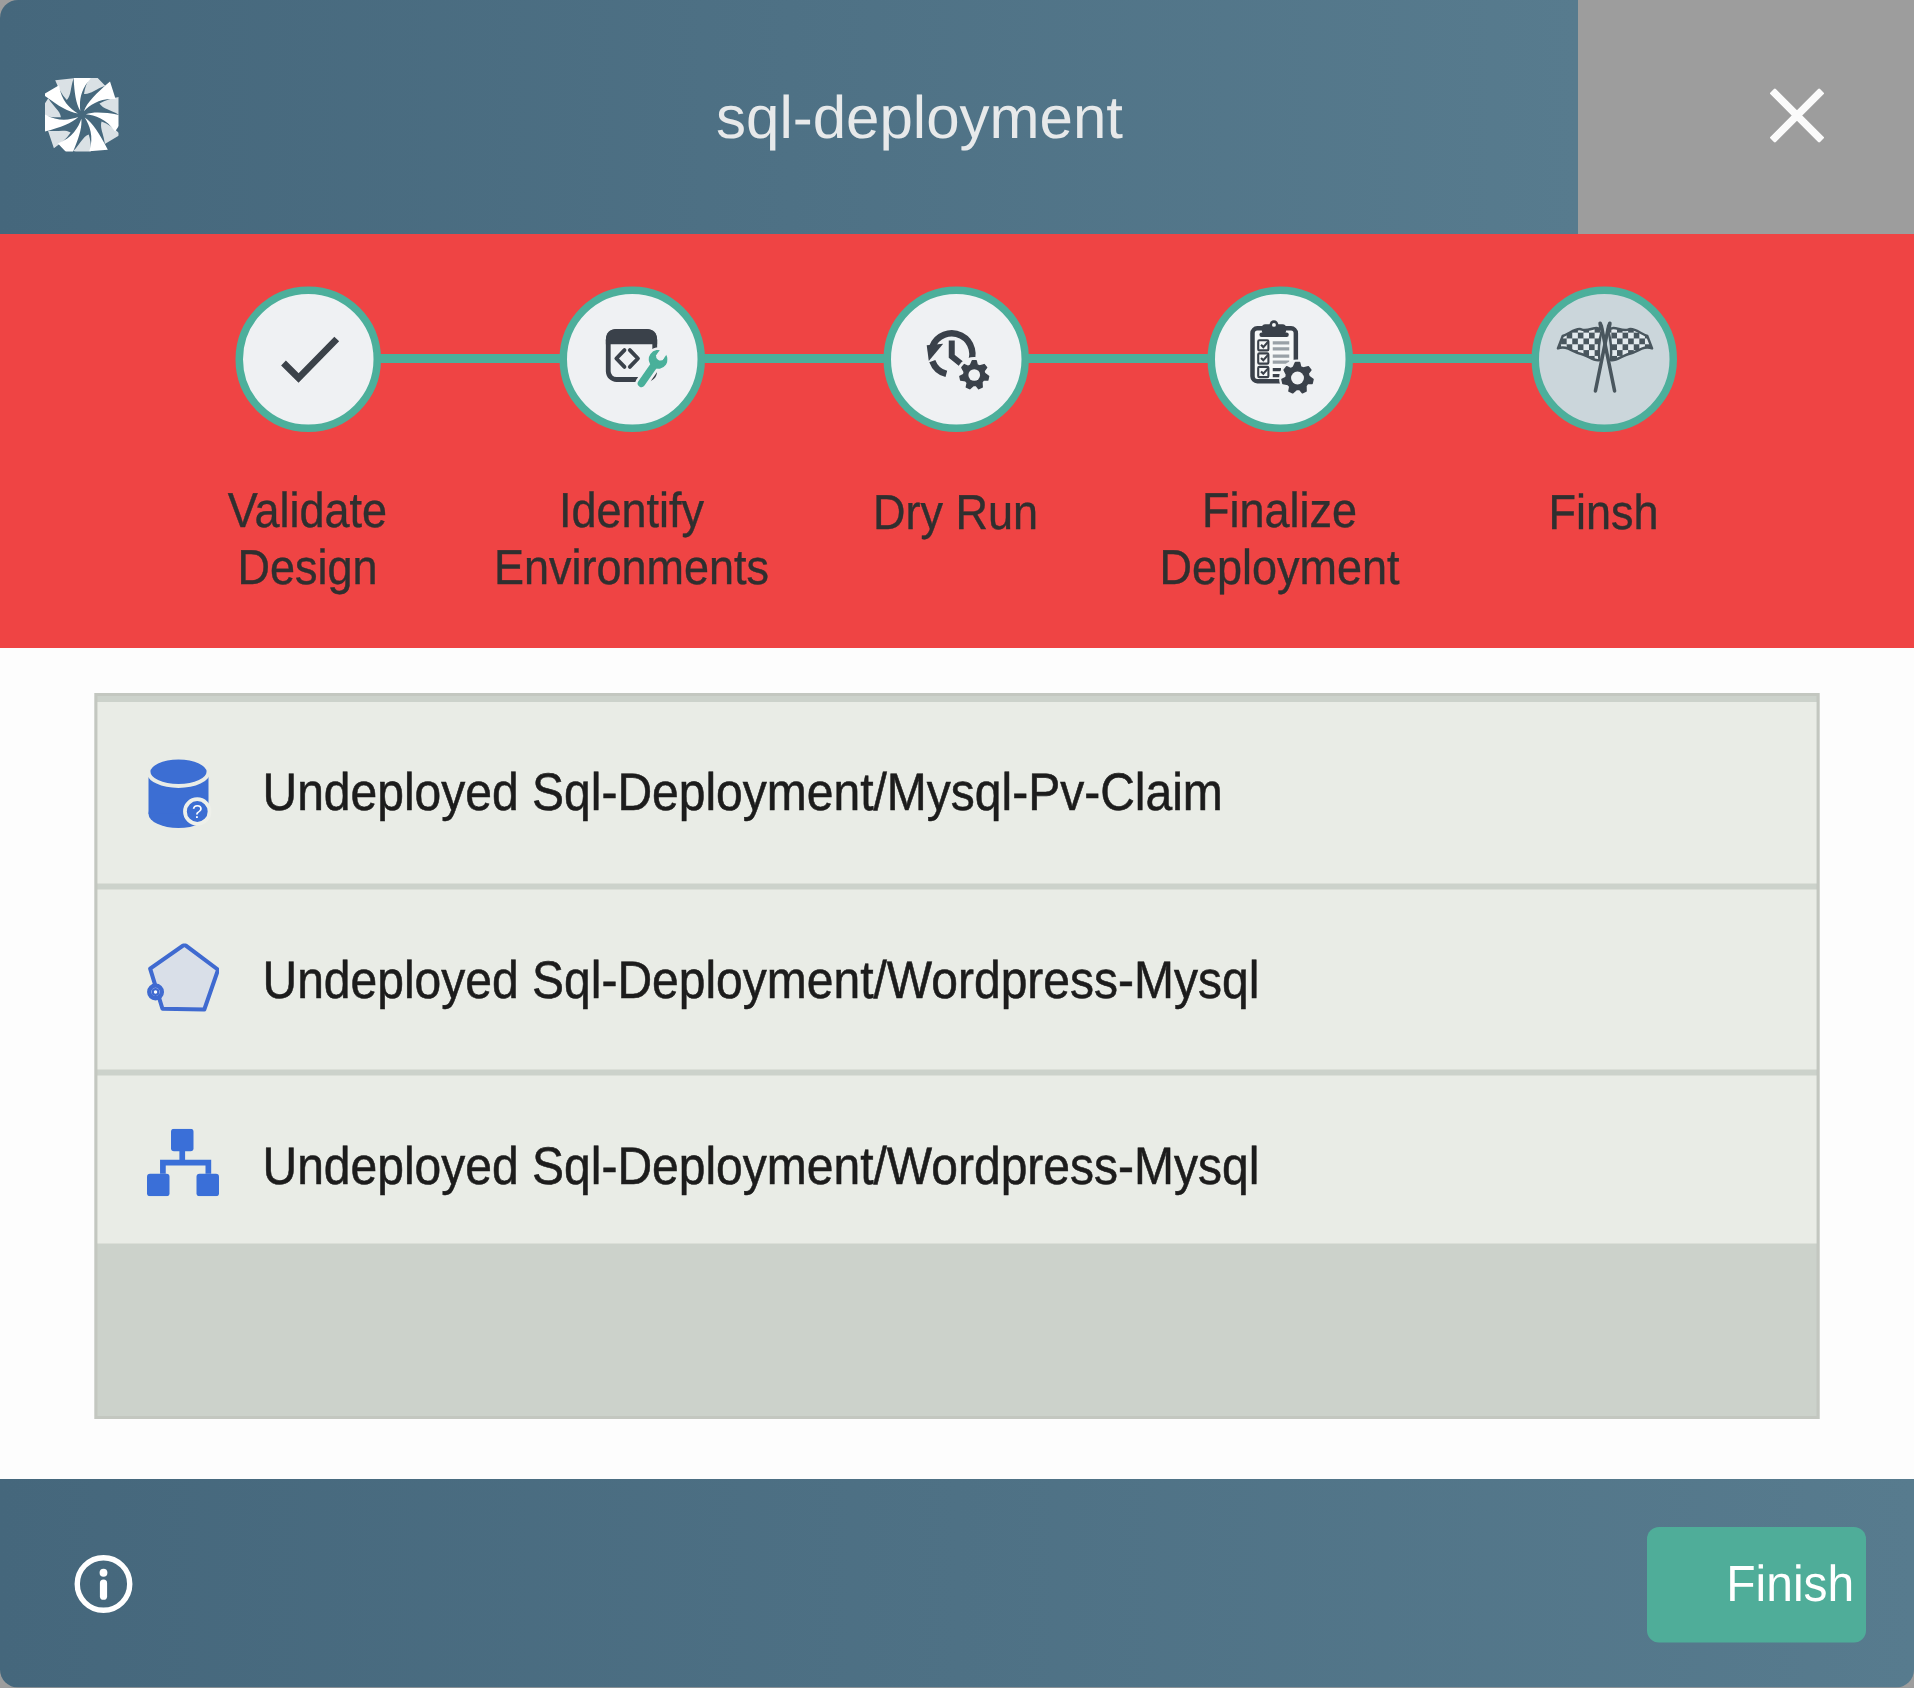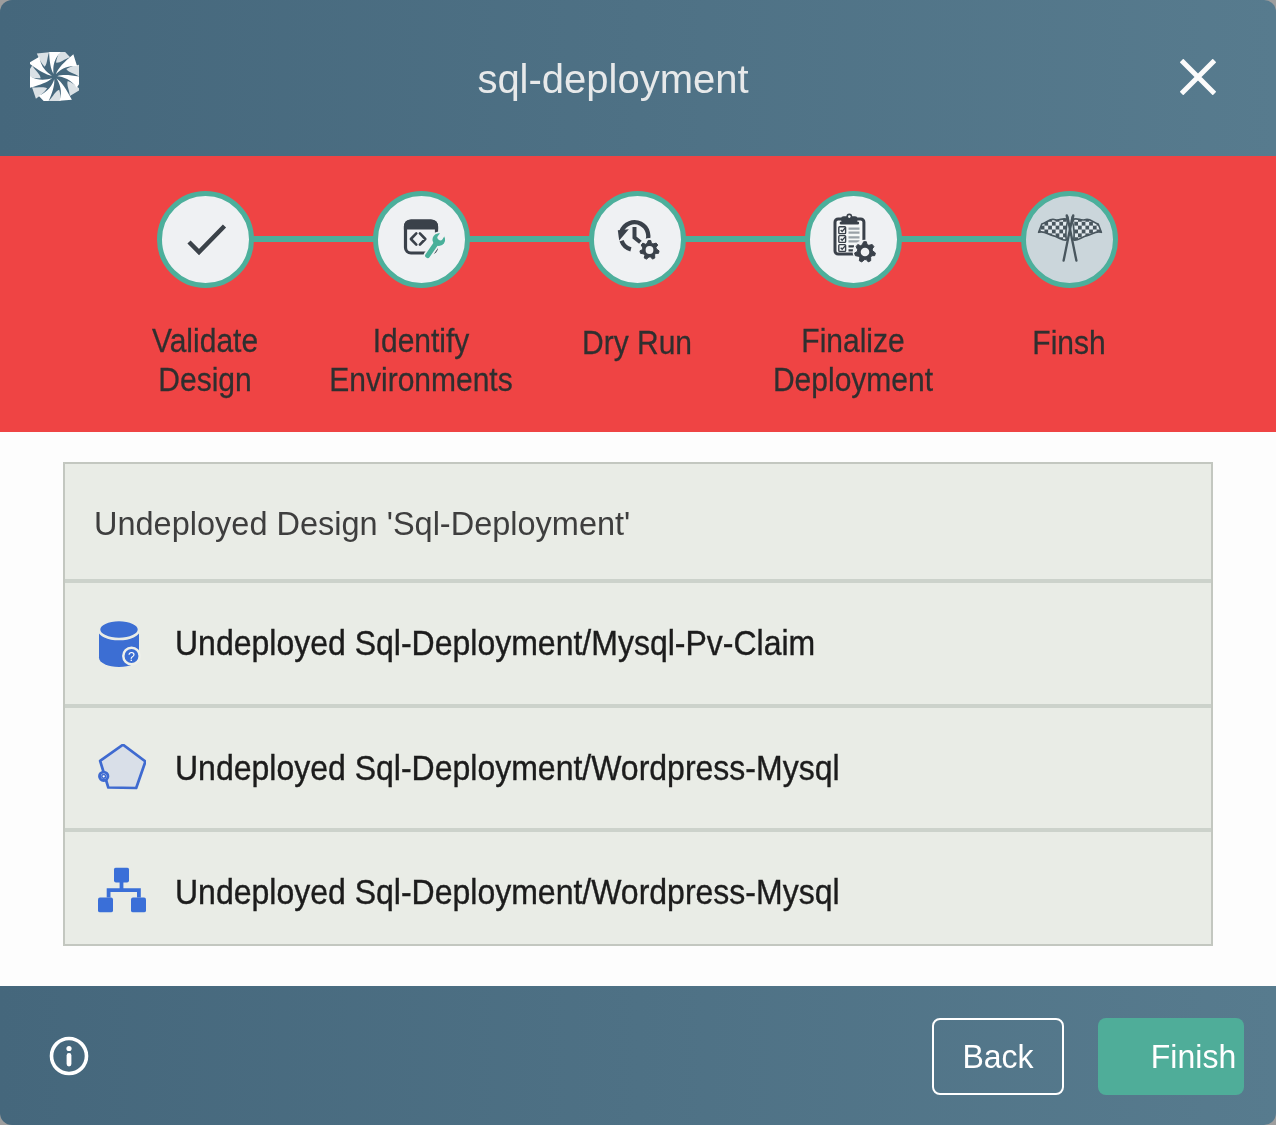--- a/index.html
+++ b/index.html
@@ -1,18 +1,18 @@
 <!DOCTYPE html>
 <html><head>
 <meta charset="utf-8">
 <style>
   * { margin:0; padding:0; box-sizing:border-box; }
   html,body { width:1276px; height:1125px; background:#9d9d9d; font-family:"Liberation Sans", sans-serif; }
   .dialog { position:absolute; left:0; top:0; width:1276px; height:1125px; border-radius:12px; overflow:hidden; }
-  .header { position:absolute; left:0; top:0; width:1276px; height:156px; background:linear-gradient(90deg,#45677c,#577b8e); }
+  .header { position:absolute; left:0; top:0; width:1052px; height:156px; background:linear-gradient(90deg,#45677c,#577b8e); }
   .title { position:absolute; left:0; top:0; width:1226px; text-align:center; line-height:158px; font-size:40px; color:#e7e9ea; }
   .steps { position:absolute; left:0; top:156px; width:1276px; height:276px; background:#ef4444; }
   .connector { position:absolute; left:205px; top:80px; width:864px; height:6px; background:#4caf9b; }
   .circle { position:absolute; width:97px; height:97px; border-radius:50%; border:5px solid #4caf9b; background:#eff1f3; top:34.5px; display:flex; align-items:center; justify-content:center; }
   .circle.last { background:#cbd6db; }
   .steplabel { position:absolute; top:169px; width:260px; text-align:center; font-size:30px; line-height:35px; color:#2f2f2f; transform:scaleY(1.09); -webkit-text-stroke:0.25px #2f2f2f; }
   .content { position:absolute; left:0; top:432px; width:1276px; height:554px; background:#fdfdfd; }
   .panel { position:absolute; left:63px; top:30px; width:1150px; height:484px; background:#ccd2cb; border:2px solid #c3c7c0; }
   .row { position:relative; background:#e9ece6; width:100%; display:flex; align-items:center; }
   .row1 { height:115px; }
@@ -171,23 +171,20 @@
     </div>
     <div class="steplabel" style="left:75px">Validate<br>Design</div>
     <div class="steplabel" style="left:291px">Identify<br>Environments</div>
     <div class="steplabel" style="left:507px">Dry Run</div>
     <div class="steplabel" style="left:723px">Finalize<br>Deployment</div>
     <div class="steplabel" style="left:939px">Finsh</div>
   </div>
 
   <div class="content">
     <div class="panel">
-      <div class="row row1">
-          <div class="rowtext">Undeployed Design 'Sql-Deployment'</div>
-        </div>
       <div class="row row2">
         <svg class="rowicon" width="46" height="49" viewBox="0 0 46 49">
           <ellipse cx="21" cy="38" rx="20" ry="9.5" fill="#3c6ed3"></ellipse>
           <rect x="1" y="10" width="40" height="28" fill="#3c6ed3"></rect>
           <ellipse cx="21" cy="10" rx="20" ry="9.5" fill="#3c6ed3" stroke="#e9ece6" stroke-width="2.6"></ellipse>
           <circle cx="33.5" cy="36.5" r="8.2" fill="#3c6ed3" stroke="#eef0ea" stroke-width="2.5"></circle>
           <text x="33.5" y="41" font-size="12.5" fill="#fff" text-anchor="middle" font-family="Liberation Sans">?</text>
         </svg>
         <div class="rowtext">Undeployed Sql-Deployment/Mysql-Pv-Claim</div>
       </div>
@@ -212,20 +209,17 @@
       </div>
     </div>
   </div>
 
   <div class="footer">
     <svg style="position:absolute;left:49px;top:50px" width="40" height="40" viewBox="0 0 40 40">
       <circle cx="20" cy="20" r="17.5" fill="none" stroke="#fff" stroke-width="3.6"></circle>
       <circle cx="20" cy="12.5" r="2.6" fill="#fff"></circle>
       <rect x="17.6" y="17" width="4.8" height="13.5" rx="2.4" fill="#fff"></rect>
     </svg>
-    <div class="btn back">
-        <span>Back</span>
-      </div>
     <div class="btn finish">
         <span>Finish</span>
       </div>
   </div>
 </div>
 
 </body></html>

